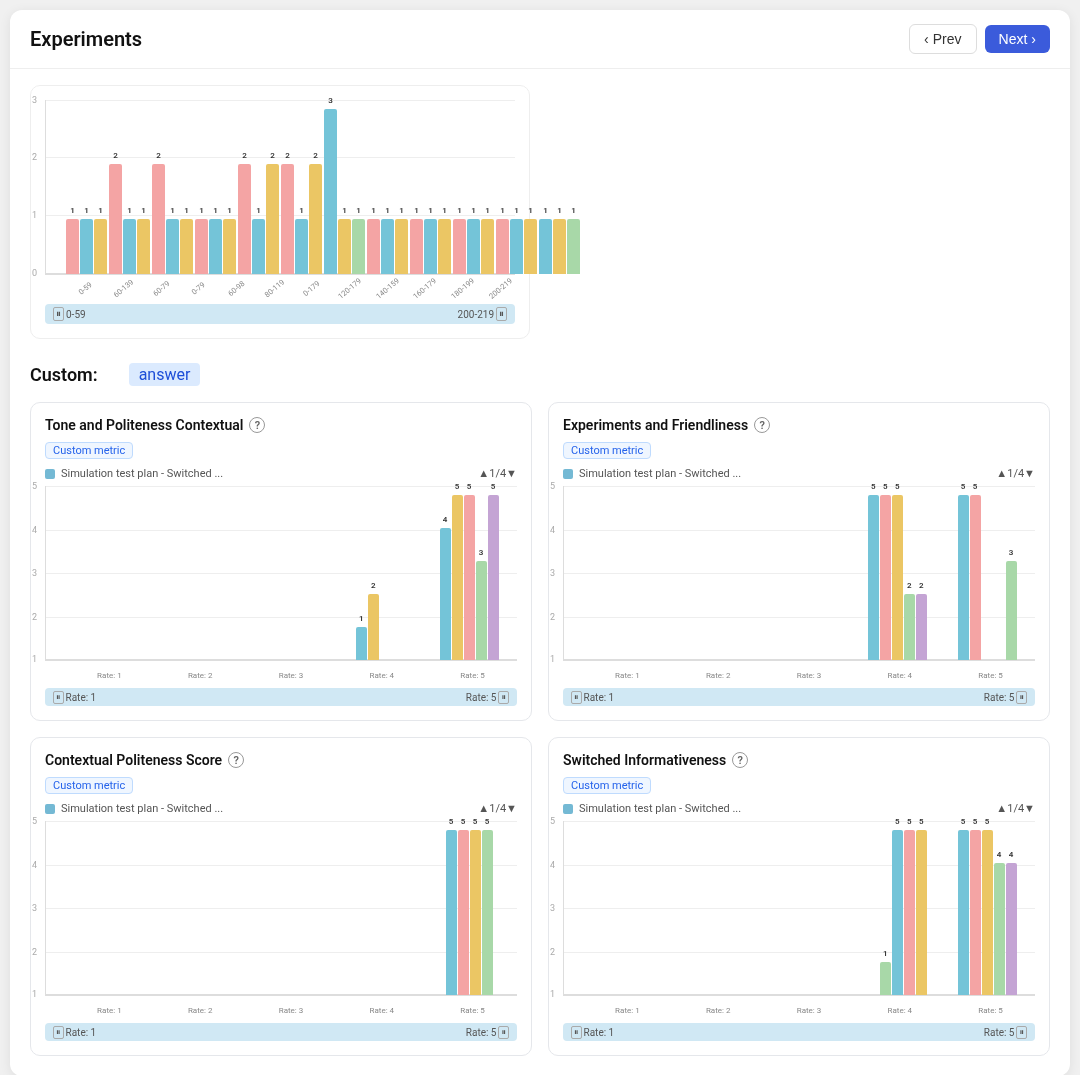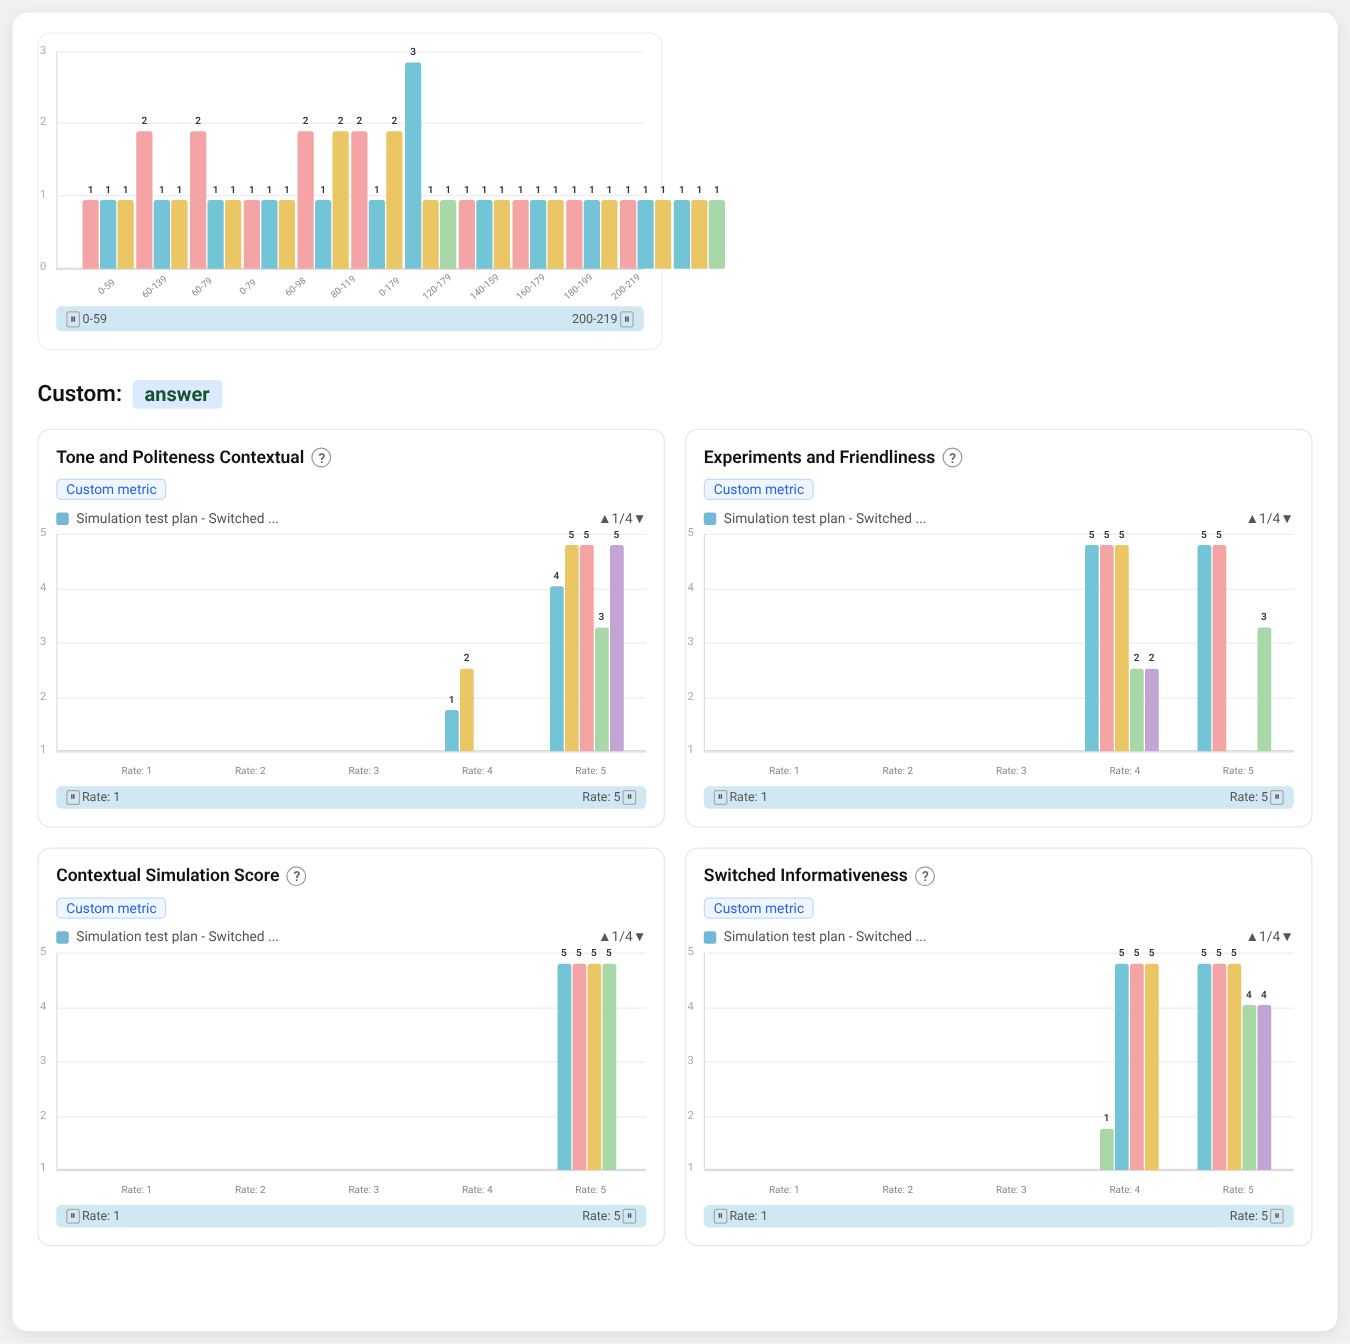--- a/index.html
+++ b/index.html
@@ -78,25 +78,26 @@
       font-size: 18px;
       font-weight: 600;
       color: #111;
       margin-bottom: 16px;
       display: flex;
       align-items: center;
       gap: 8px;
     }
     .answer-badge {
       background: #dbeafe;
-      color: #14532d;
+      color: #1d4ed8;
       padding: 2px 10px;
       border-radius: 4px;
       font-size: 16px;
-      font-weight: 700;
+      font-weight: 400;
+      margin-left: 23px;
     }
     .metrics-grid {
       display: grid;
       grid-template-columns: 1fr 1fr;
       gap: 16px;
     }
     .metric-card {
       border: 1px solid #e5e7eb;
       border-radius: 10px;
       padding: 14px;
@@ -158,20 +159,33 @@
       gap: 4px;
       font-size: 11px;
       color: #555;
     }
   </style>
 </head>
 <body>
 
 <div class="main-container">
 
+  <div class="header">
+    <span class="header-title">Experiments</span>
+    <div class="header-nav">
+      <button class="prev-btn">
+        <span>‹</span>
+        <span>Prev</span>
+      </button>
+      <button class="next-btn">
+        <span>Next</span>
+        <span>›</span>
+      </button>
+    </div>
+  </div>
 
   <div class="content">
 
     <div class="top-chart-section">
       <div style="position:relative;">
         <div style="display:flex;align-items:flex-end;height:175px;border-left:1px solid #ddd;border-bottom:1px solid #ddd;padding:0 4px;gap:2px;position:relative;">
 
           <div style="position:absolute;left:0;right:0;top:0;bottom:0;pointer-events:none;">
             <div style="position:absolute;left:0;right:0;top:0;border-top:1px solid #eee;">
                 <span style="position:absolute;left:-14px;font-size:9px;color:#aaa;top:-6px;">3</span>
@@ -603,21 +617,21 @@
           <span style="display:flex;align-items:center;gap:2px;">
                   <span>Rate: 5</span>
                   <span style="border:1px solid #aaa;border-radius:2px;padding:0 2px;font-size:9px;">⏸</span>
                 </span>
         </div>
       </div>
     </div>
   </div>
         <div class="metric-card">
     <div class="metric-title">
-      <span>Contextual Simulation Score</span>
+      <span>Contextual Politeness Score</span>
       <span class="help-icon">?</span>
     </div>
     <div class="custom-metric-badge">Custom metric</div>
     <div class="chart-legend">
       <div class="legend-left">
         <div class="legend-square"></div>
         <span>Simulation test plan - Switched ...</span>
       </div>
       <div class="legend-right">▲1/4▼</div>
     </div>

